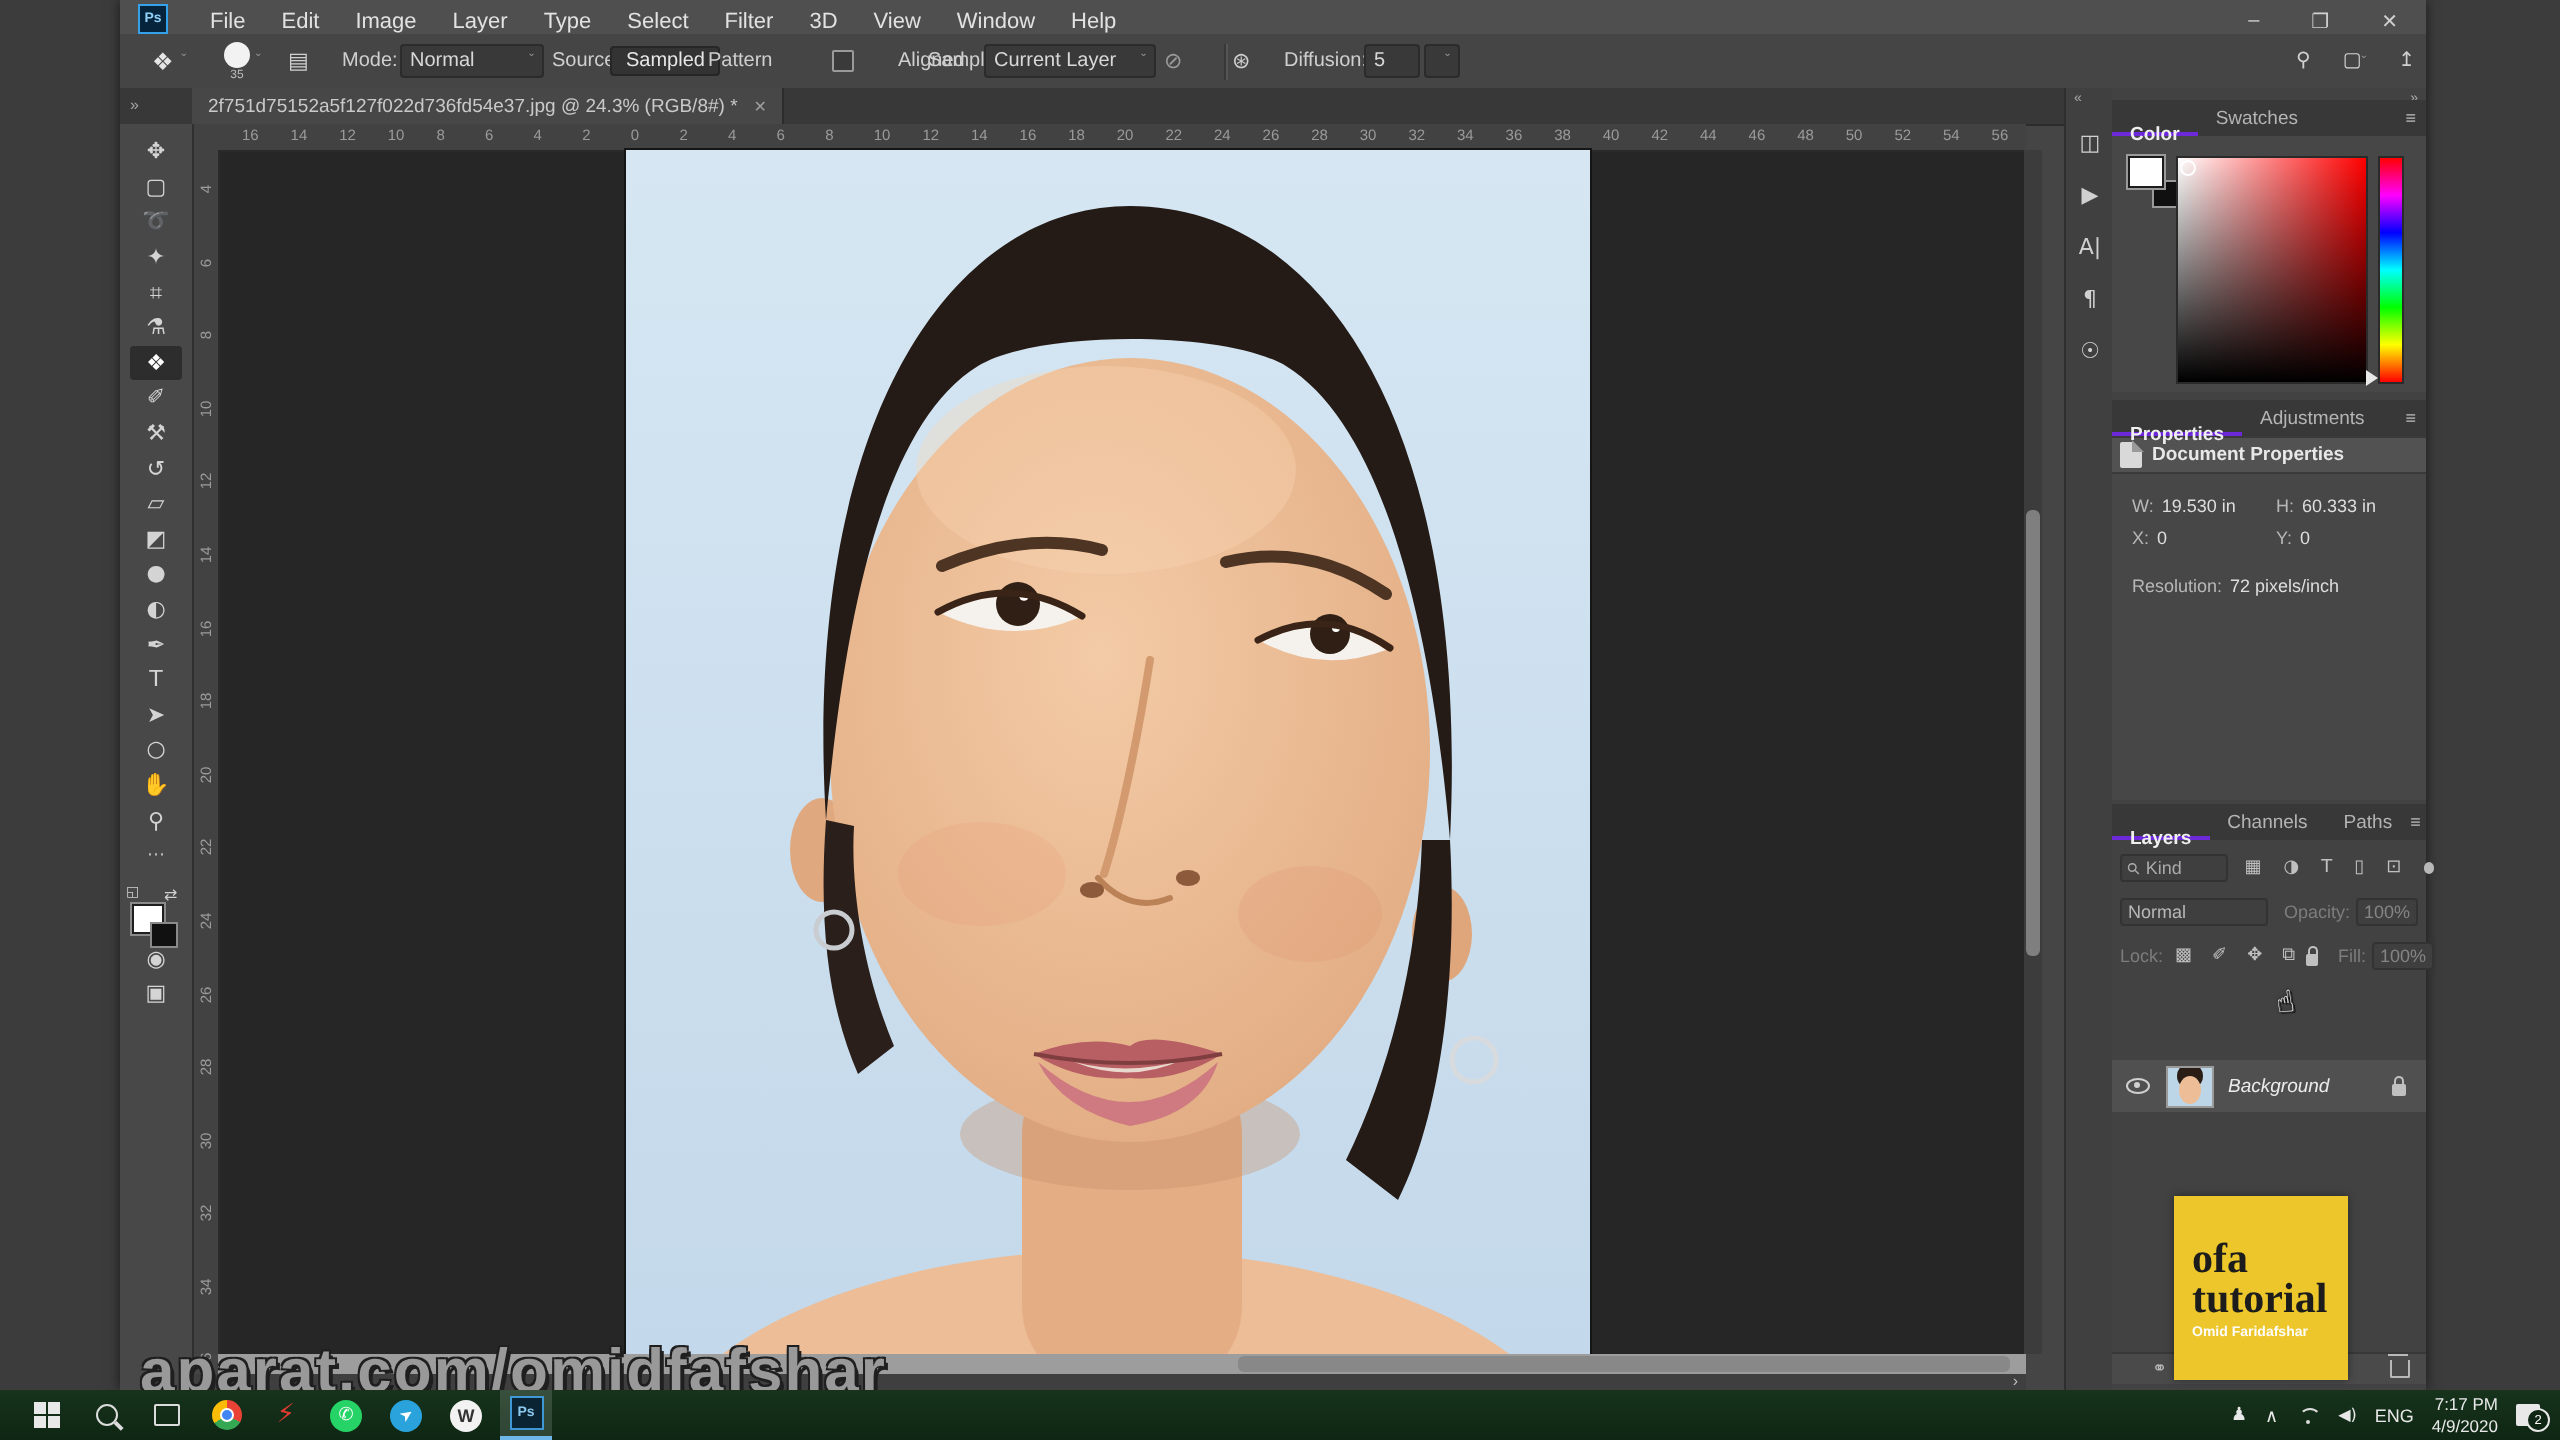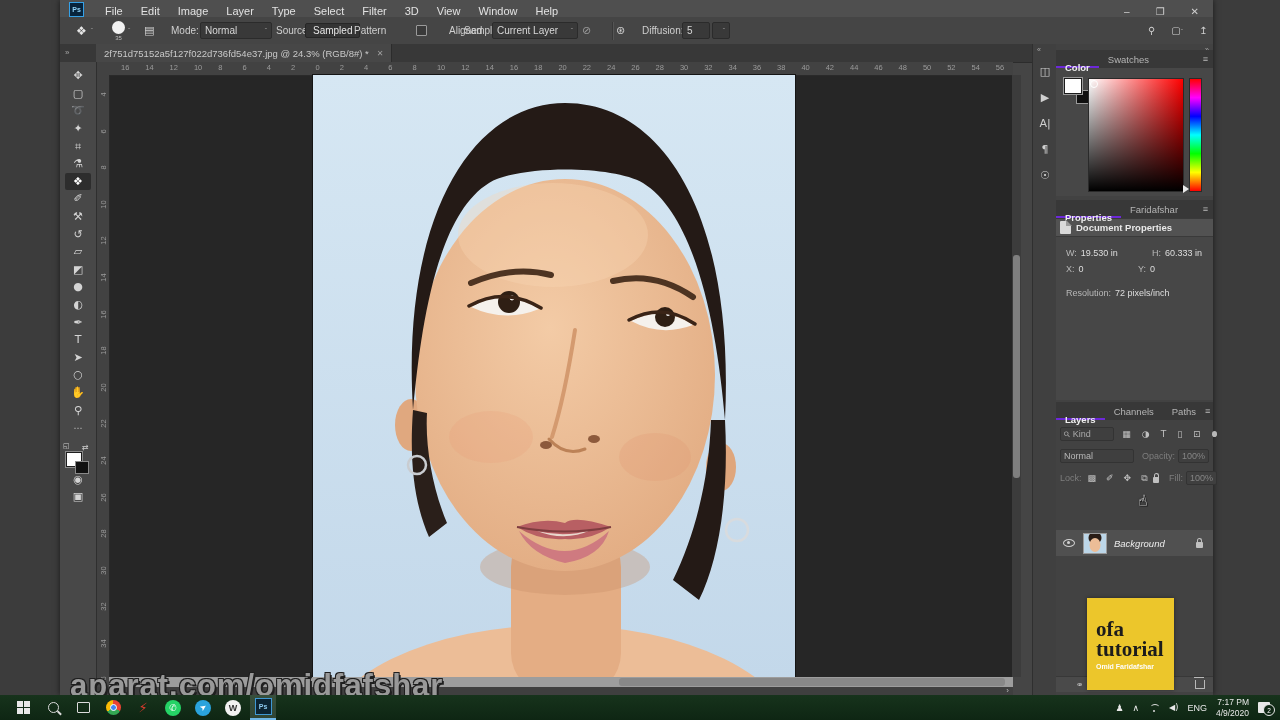--- a/index.html
+++ b/index.html
@@ -403,30 +403,30 @@
           </div>
         <div class="hue">
             <div class="harr"></div>
           </div>
       </div>
 
       <div class="ppanel">
         <div class="panel-tabs">
           <span style="display:flex">
               <span class="ptab sel">Properties</span>
-              <span class="ptab">Faridafshar</span>
+              <span class="ptab">Adjustments</span>
             </span>
           <span class="pmenu">≡</span>
         </div>
         <div class="phead">
           <span class="ficon"></span>
           <span>Document Properties</span>
         </div>
         <div class="prow" style="left:10px;top:48px"><span>W:</span><b>19.530 in</b></div>
-        <div class="prow" style="left:96px;top:48px"><span>H:</span><b>60.333 in</b></div>
+        <div class="prow" style="left:82px;top:48px"><span>H:</span><b>60.333 in</b></div>
         <div class="prow" style="left:10px;top:64px"><span>X:</span><b>0</b></div>
         <div class="prow" style="left:82px;top:64px"><span>Y:</span><b>0</b></div>
         <div class="prow" style="left:10px;top:88px"><span>Resolution:</span><b>72 pixels/inch</b></div>
       </div>
 
       <div class="lpanel">
         <div class="panel-tabs">
           <span style="display:flex">
               <span class="ptab sel">Layers</span>
               <span class="ptab">Channels</span>

